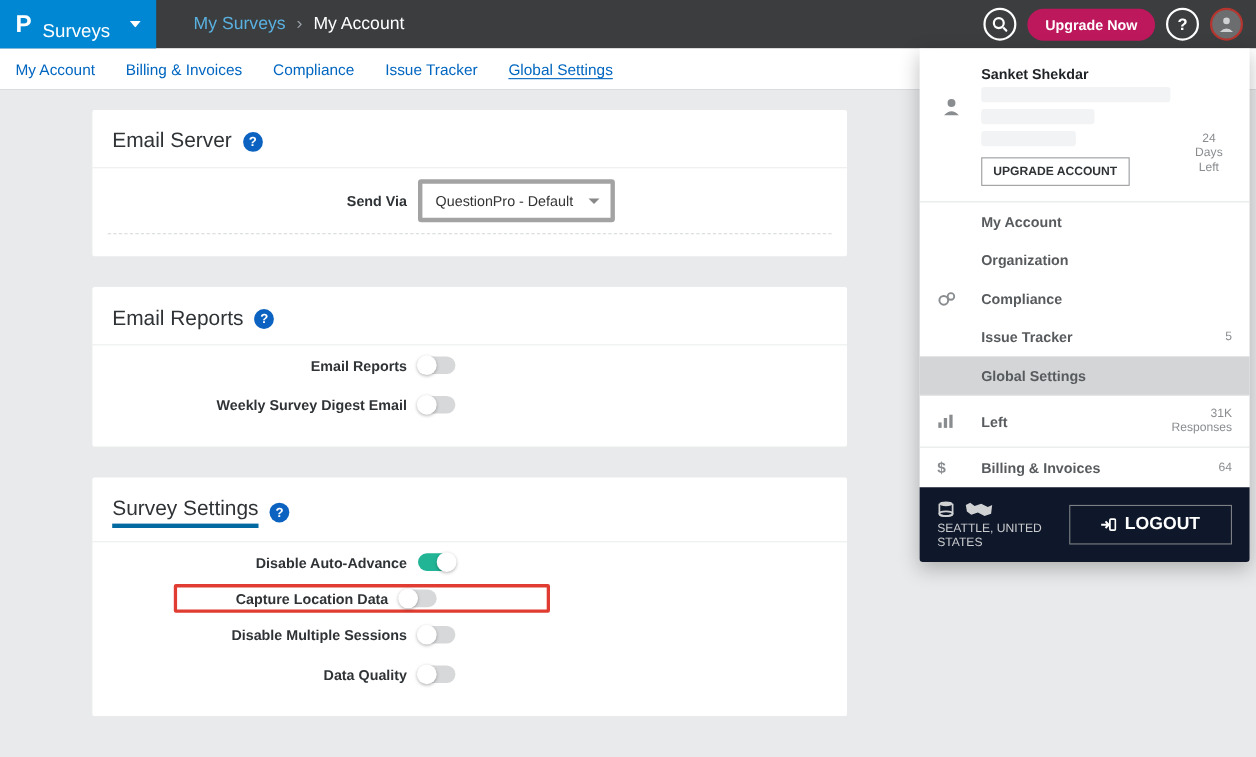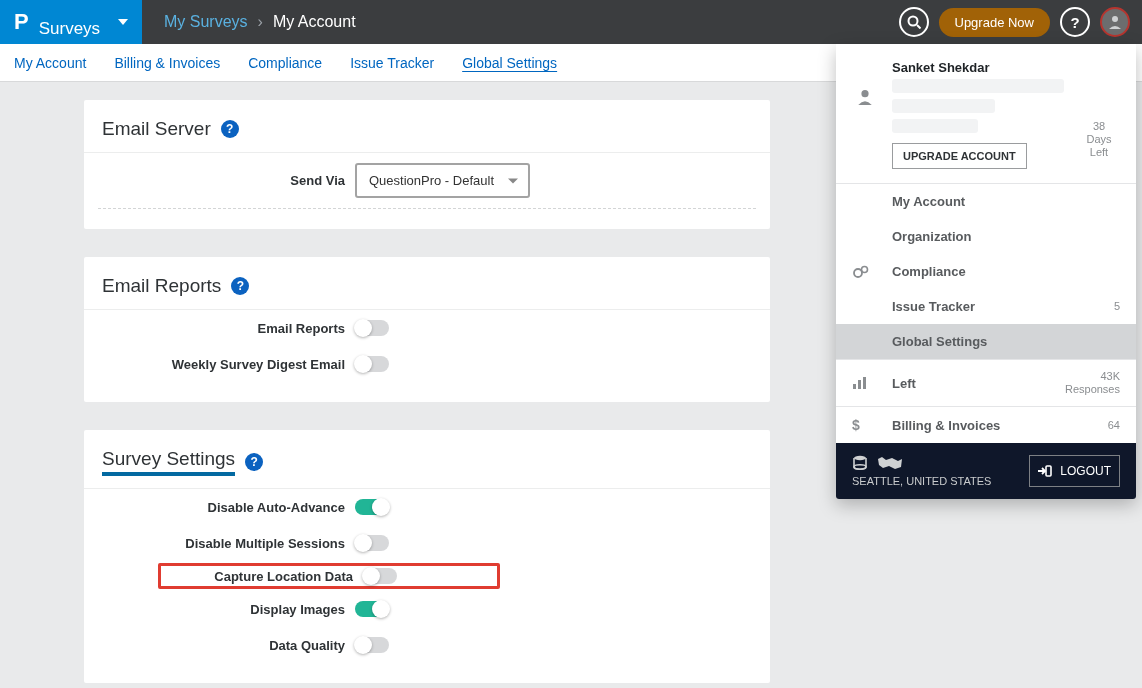--- a/index.html
+++ b/index.html
@@ -5,45 +5,45 @@
   * { box-sizing: border-box; margin: 0; padding: 0; font-family: Arial, Helvetica, sans-serif; }
   body { background: #e9eaeb; width: 1142px; height: 688px; overflow: hidden; position: relative; }
 
   
   .topbar { height: 44px; background: #3b3d3f; display: flex; align-items: center; color: #fff; }
   .brand { width: 142px; height: 44px; background: #0087d3; display: flex; align-items: center; padding: 0 14px; gap: 10px; cursor: pointer; }
   .brand .logo { font-weight: bold; font-size: 22px; color: #fff; }
   .brand .title { font-size: 17px; color: #fff; margin-top: 13px; }
   .brand .caret { margin-left: auto; }
   .crumbs { display: flex; align-items: center; gap: 10px; padding-left: 22px; font-size: 16px; }
-  .crumbs .l1 { color: #5ab1e0; cursor: pointer; }
+  .crumbs .l1 { color: #5ab1e0; cursor: pointer; margin-left: 12px; }
   .crumbs .sep { color: #9aa0a6; }
   .crumbs .l2 { color: #fff; }
   .topright { margin-left: auto; display: flex; align-items: center; gap: 10px; padding-right: 12px; }
   .circle-btn { width: 30px; height: 30px; border: 2px solid #fff; border-radius: 50%; display: flex; align-items: center; justify-content: center; color: #fff; font-weight: bold; font-size: 15px; cursor: pointer; }
   .avatar-btn { border-color: #b6352f; background: #6c6d6e; }
-  .upgrade-pill { background: #a16207; color: #fff; border-radius: 16px; padding: 7px 16px; font-size: 13px; font-weight: normal; cursor: pointer; }
+  .upgrade-pill { background: #be185d; color: #fff; border-radius: 16px; padding: 7px 16px; font-size: 13px; font-weight: bold; cursor: pointer; }
 
   
   .tabs { height: 38px; background: #fff; border-bottom: 1px solid #d8d9da; display: flex; align-items: center; gap: 28px; padding-left: 14px; font-size: 14px; }
   .tabs .tab { color: #0066c0; cursor: pointer; }
   .tabs .tab.active { text-decoration: underline; text-underline-offset: 3px; }
 
   
   .main { padding: 18px 0 0 84px; width: 770px; border-radius: 15px; }
   .panel { background: #fff; border-radius: 2px; margin-bottom: 28px; padding-bottom: 20px; }
   .panel-head { padding: 18px 18px 12px 18px; display: flex; align-items: center; gap: 10px; font-size: 19px; color: #2f3336; font-weight: 300; }
   .panel-head .help { width: 18px; height: 18px; background: #0b62c0; color: #fff; border-radius: 50%; display: inline-flex; align-items: center; justify-content: center; font-size: 12px; font-weight: bold; cursor: pointer; }
   .panel-div { border-top: 1px solid #eceded; }
   .panel-dash { border-top: 1px dashed #d3d5d6; margin: 0 14px; }
 
-  .row { display: flex; align-items: center; padding: 10px 1px; }
+  .row { display: flex; align-items: center; padding: 10px 26px; }
   .row-label { width: 270px; text-align: right; font-size: 13px; font-weight: bold; color: #2f3336; padding-right: 10px; }
   .row-ctrl { display: flex; align-items: center; }
-  .select { border: 2px solid #a3a3a3; border-radius: 3px; padding: 8px 34px 8px 12px; font-size: 13px; color: #333; position: relative; cursor: pointer; min-width: 150px; }
+  .select { border: 4px solid #a3a3a3; border-radius: 3px; padding: 8px 34px 8px 12px; font-size: 13px; color: #333; position: relative; cursor: pointer; min-width: 150px; }
   .select::after { content: ''; position: absolute; right: 10px; top: 50%; width: 0; height: 0; border-left: 5px solid transparent; border-right: 5px solid transparent; border-top: 5px solid #888; transform: translateY(-50%); }
 
   .toggle { width: 34px; height: 16px; border-radius: 10px; position: relative; cursor: pointer; }
   .toggle .knob { width: 18px; height: 18px; background: #fff; border-radius: 50%; position: absolute; top: -1px; box-shadow: 0 1px 3px rgba(0,0,0,0.3); }
   .toggle.off { background: #d7d8da; }
   .toggle.off .knob { left: -1px; }
   .toggle.on { background: #21b596; }
   .toggle.on .knob { right: -1px; }
 
   .redbox { border: 3px solid #e03c31; border-radius: 2px; padding: 2px 6px 2px 0; }
@@ -60,21 +60,21 @@
   .dayscol { text-align: center; font-size: 11px; color: #8a8d90; line-height: 1.2; padding-top: 60px; width:42px; }
 
   .am-divider { height: 1px; background: #e4e5e7; }
   .am-item { display: flex; align-items: center; padding: 10px 16px 10px 16px; cursor: pointer; }
   .am-item .iicon { width: 40px; color: #8a8d90; font-size: 16px; text-align:center; }
   .am-item .ilabel { font-weight: bold; color: #585b5e; flex: 1; }
   .am-item .iright { font-size: 11px; color: #8a8d90; text-align: right; line-height: 1.2; }
   .am-item.sel { background: #d3d5d7; }
   .am-foot { background: #0f172a; color: #fff; padding: 12px 16px; display: flex; align-items: center; justify-content: space-between; border-radius: 0 0 3px 3px; }
   .am-foot .loc { font-size: 11px; color:#c9cbcd; }
-  .logout-btn { border: 1px solid #7d8084; padding: 8px 8px; font-size: 12px; font-weight: normal; color: #fff; cursor: pointer; display:flex; align-items:center; gap:8px; }
+  .logout-btn { border: 1px solid #7d8084; padding: 8px 28px; font-size: 16px; font-weight: bold; color: #fff; cursor: pointer; display:flex; align-items:center; gap:8px; }
 
   svg { display: block; }
 </style>
 </head>
 <body>
 
 <div class="topbar">
   <div class="brand">
     <span class="logo">P</span>
     <span class="title">Surveys</span>
@@ -169,40 +169,32 @@
     </div>
     <div class="panel-div"></div>
     <div class="row">
       <div class="row-label">Disable Auto-Advance</div>
       <div class="row-ctrl">
           <div class="toggle on">
             <div class="knob"></div>
           </div>
         </div>
     </div>
-    <div class="row">
-      <div class="row-label">Disable Multiple Sessions</div>
-      <div class="row-ctrl">
-          <div class="toggle off">
-            <div class="knob"></div>
-          </div>
-        </div>
-    </div>
     <div class="row redbox" style="margin: 2px 0 2px 74px; width: 342px;">
       <div class="row-label" style="width:202px;">Capture Location Data</div>
       <div class="row-ctrl">
           <div class="toggle off">
             <div class="knob"></div>
           </div>
         </div>
     </div>
     <div class="row">
-      <div class="row-label">Display Images</div>
-      <div class="row-ctrl">
-          <div class="toggle on">
+      <div class="row-label">Disable Multiple Sessions</div>
+      <div class="row-ctrl">
+          <div class="toggle off">
             <div class="knob"></div>
           </div>
         </div>
     </div>
     <div class="row">
       <div class="row-label">Data Quality</div>
       <div class="row-ctrl">
           <div class="toggle off">
             <div class="knob"></div>
           </div>
@@ -221,21 +213,21 @@
         </svg>
     </div>
     <div class="uinfo">
       <div class="name">Sanket Shekdar</div>
       <div class="blur"></div>
       <div class="blur" style="width:60%"></div>
       <div class="blur" style="width:50%"></div>
       <div class="upg-btn">UPGRADE ACCOUNT</div>
     </div>
     <div class="dayscol">
-      <div>38</div>
+      <div>24</div>
       <div>Days Left</div>
     </div>
   </div>
   <div class="am-divider"></div>
 
   <div class="am-item">
     <div class="iicon"></div>
     <div class="ilabel">My Account</div>
   </div>
   <div class="am-item">
@@ -264,21 +256,21 @@
   <div class="am-item">
     <div class="iicon"><span>
       <svg width="16" height="14" viewBox="0 0 16 14">
             <rect x="1" y="8" width="3" height="5" fill="#8a8d90"></rect>
             <rect x="6" y="4" width="3" height="9" fill="#8a8d90"></rect>
             <rect x="11" y="1" width="3" height="12" fill="#8a8d90"></rect>
           </svg>
     </span></div>
     <div class="ilabel">Left</div>
     <div class="iright">
-        <div>43K</div>
+        <div>31K</div>
         <div>Responses</div>
       </div>
   </div>
   <div class="am-divider"></div>
   <div class="am-item">
     <div class="iicon"><span>
       <svg width="10" height="16" viewBox="0 0 10 16">
             <text x="0" y="13" font-size="14" fill="#8a8d90" font-weight="bold">$</text>
           </svg>
     </span></div>

